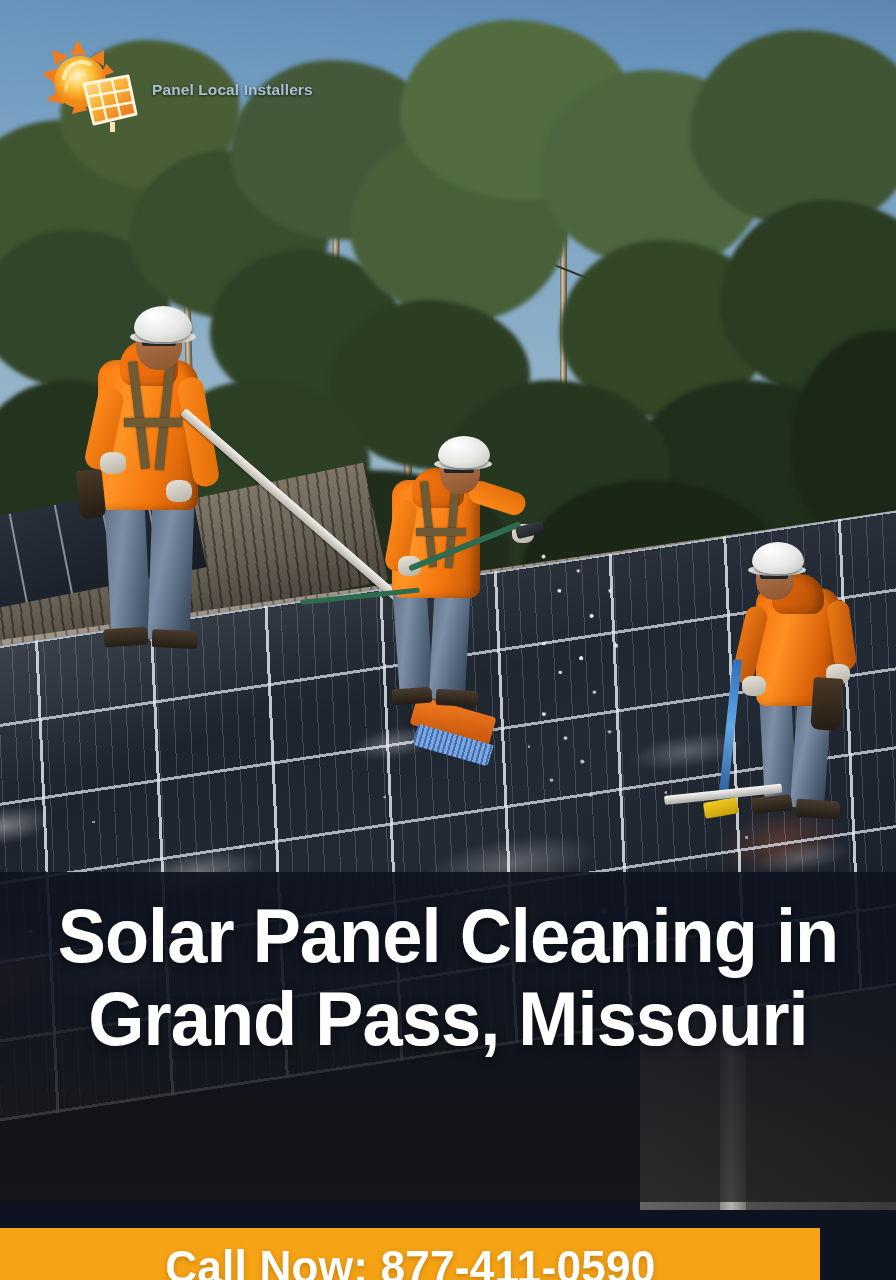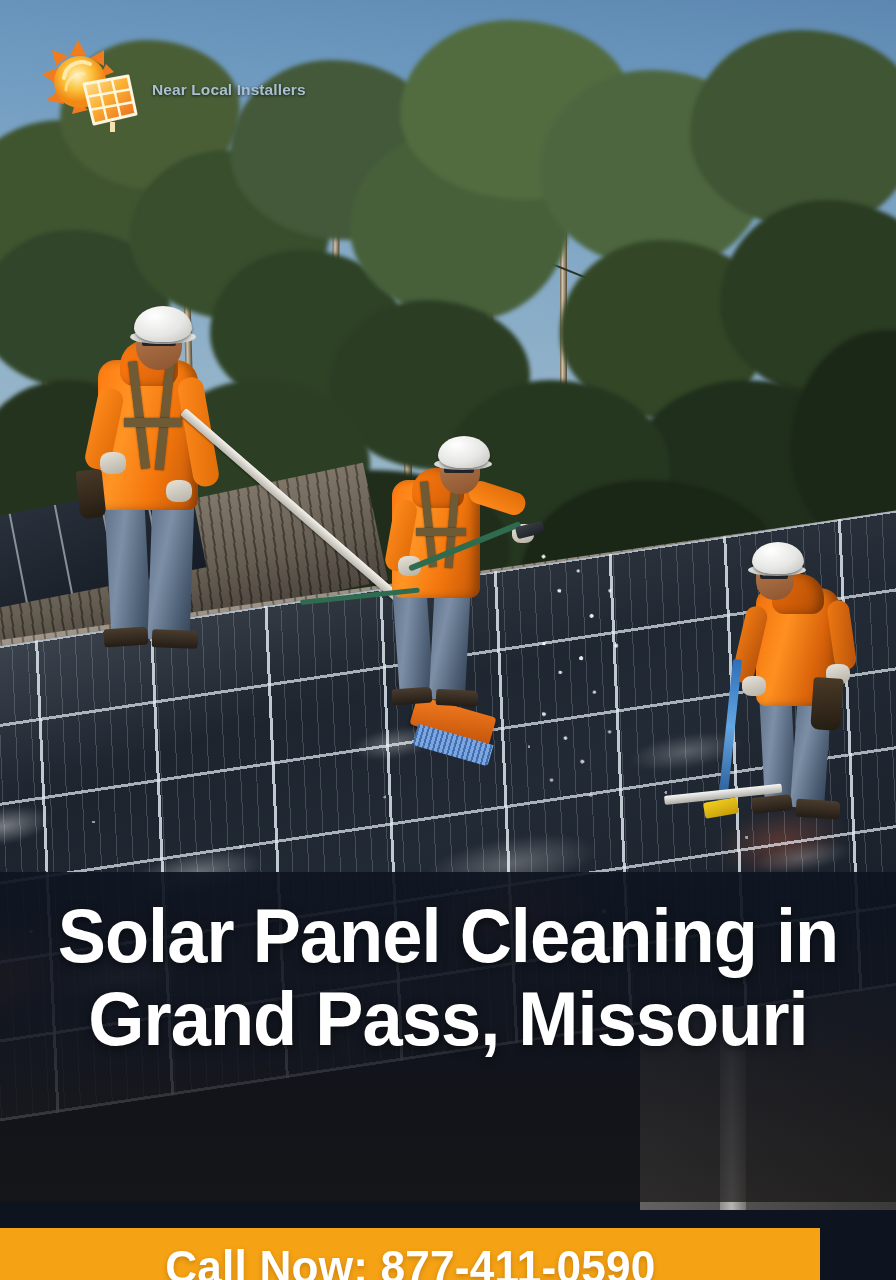--- a/index.html
+++ b/index.html
@@ -538,21 +538,21 @@
           <polygon points="42,44 86,36 94,74 52,84" fill="url(#pg)" stroke="#fff6dd" stroke-width="3" stroke-linejoin="round"></polygon>
           <line x1="56" y1="42" x2="65" y2="81" stroke="#fff6dd" stroke-width="2.4"></line>
           <line x1="70" y1="40" x2="79" y2="79" stroke="#fff6dd" stroke-width="2.4"></line>
           <line x1="44" y1="57" x2="90" y2="49" stroke="#fff6dd" stroke-width="2.4"></line>
           <line x1="47" y1="70" x2="92" y2="62" stroke="#fff6dd" stroke-width="2.4"></line>
         </g>
         <rect x="68" y="82" width="5" height="10" fill="#f5e2b0"></rect>
       </svg>
     </div>
     <div class="logo-text">
-      <span class="logo-sub">Near Local Installers</span>
+      <span class="logo-sub">Panel Local Installers</span>
     </div>
   </div>
 
   <div class="title-overlay"></div>
   <h1 class="title">Solar Panel Cleaning in Grand Pass, Missouri</h1>
 
   <div class="cta">
     <span class="cta-text">Call Now: 877-411-0590</span>
   </div>
 

